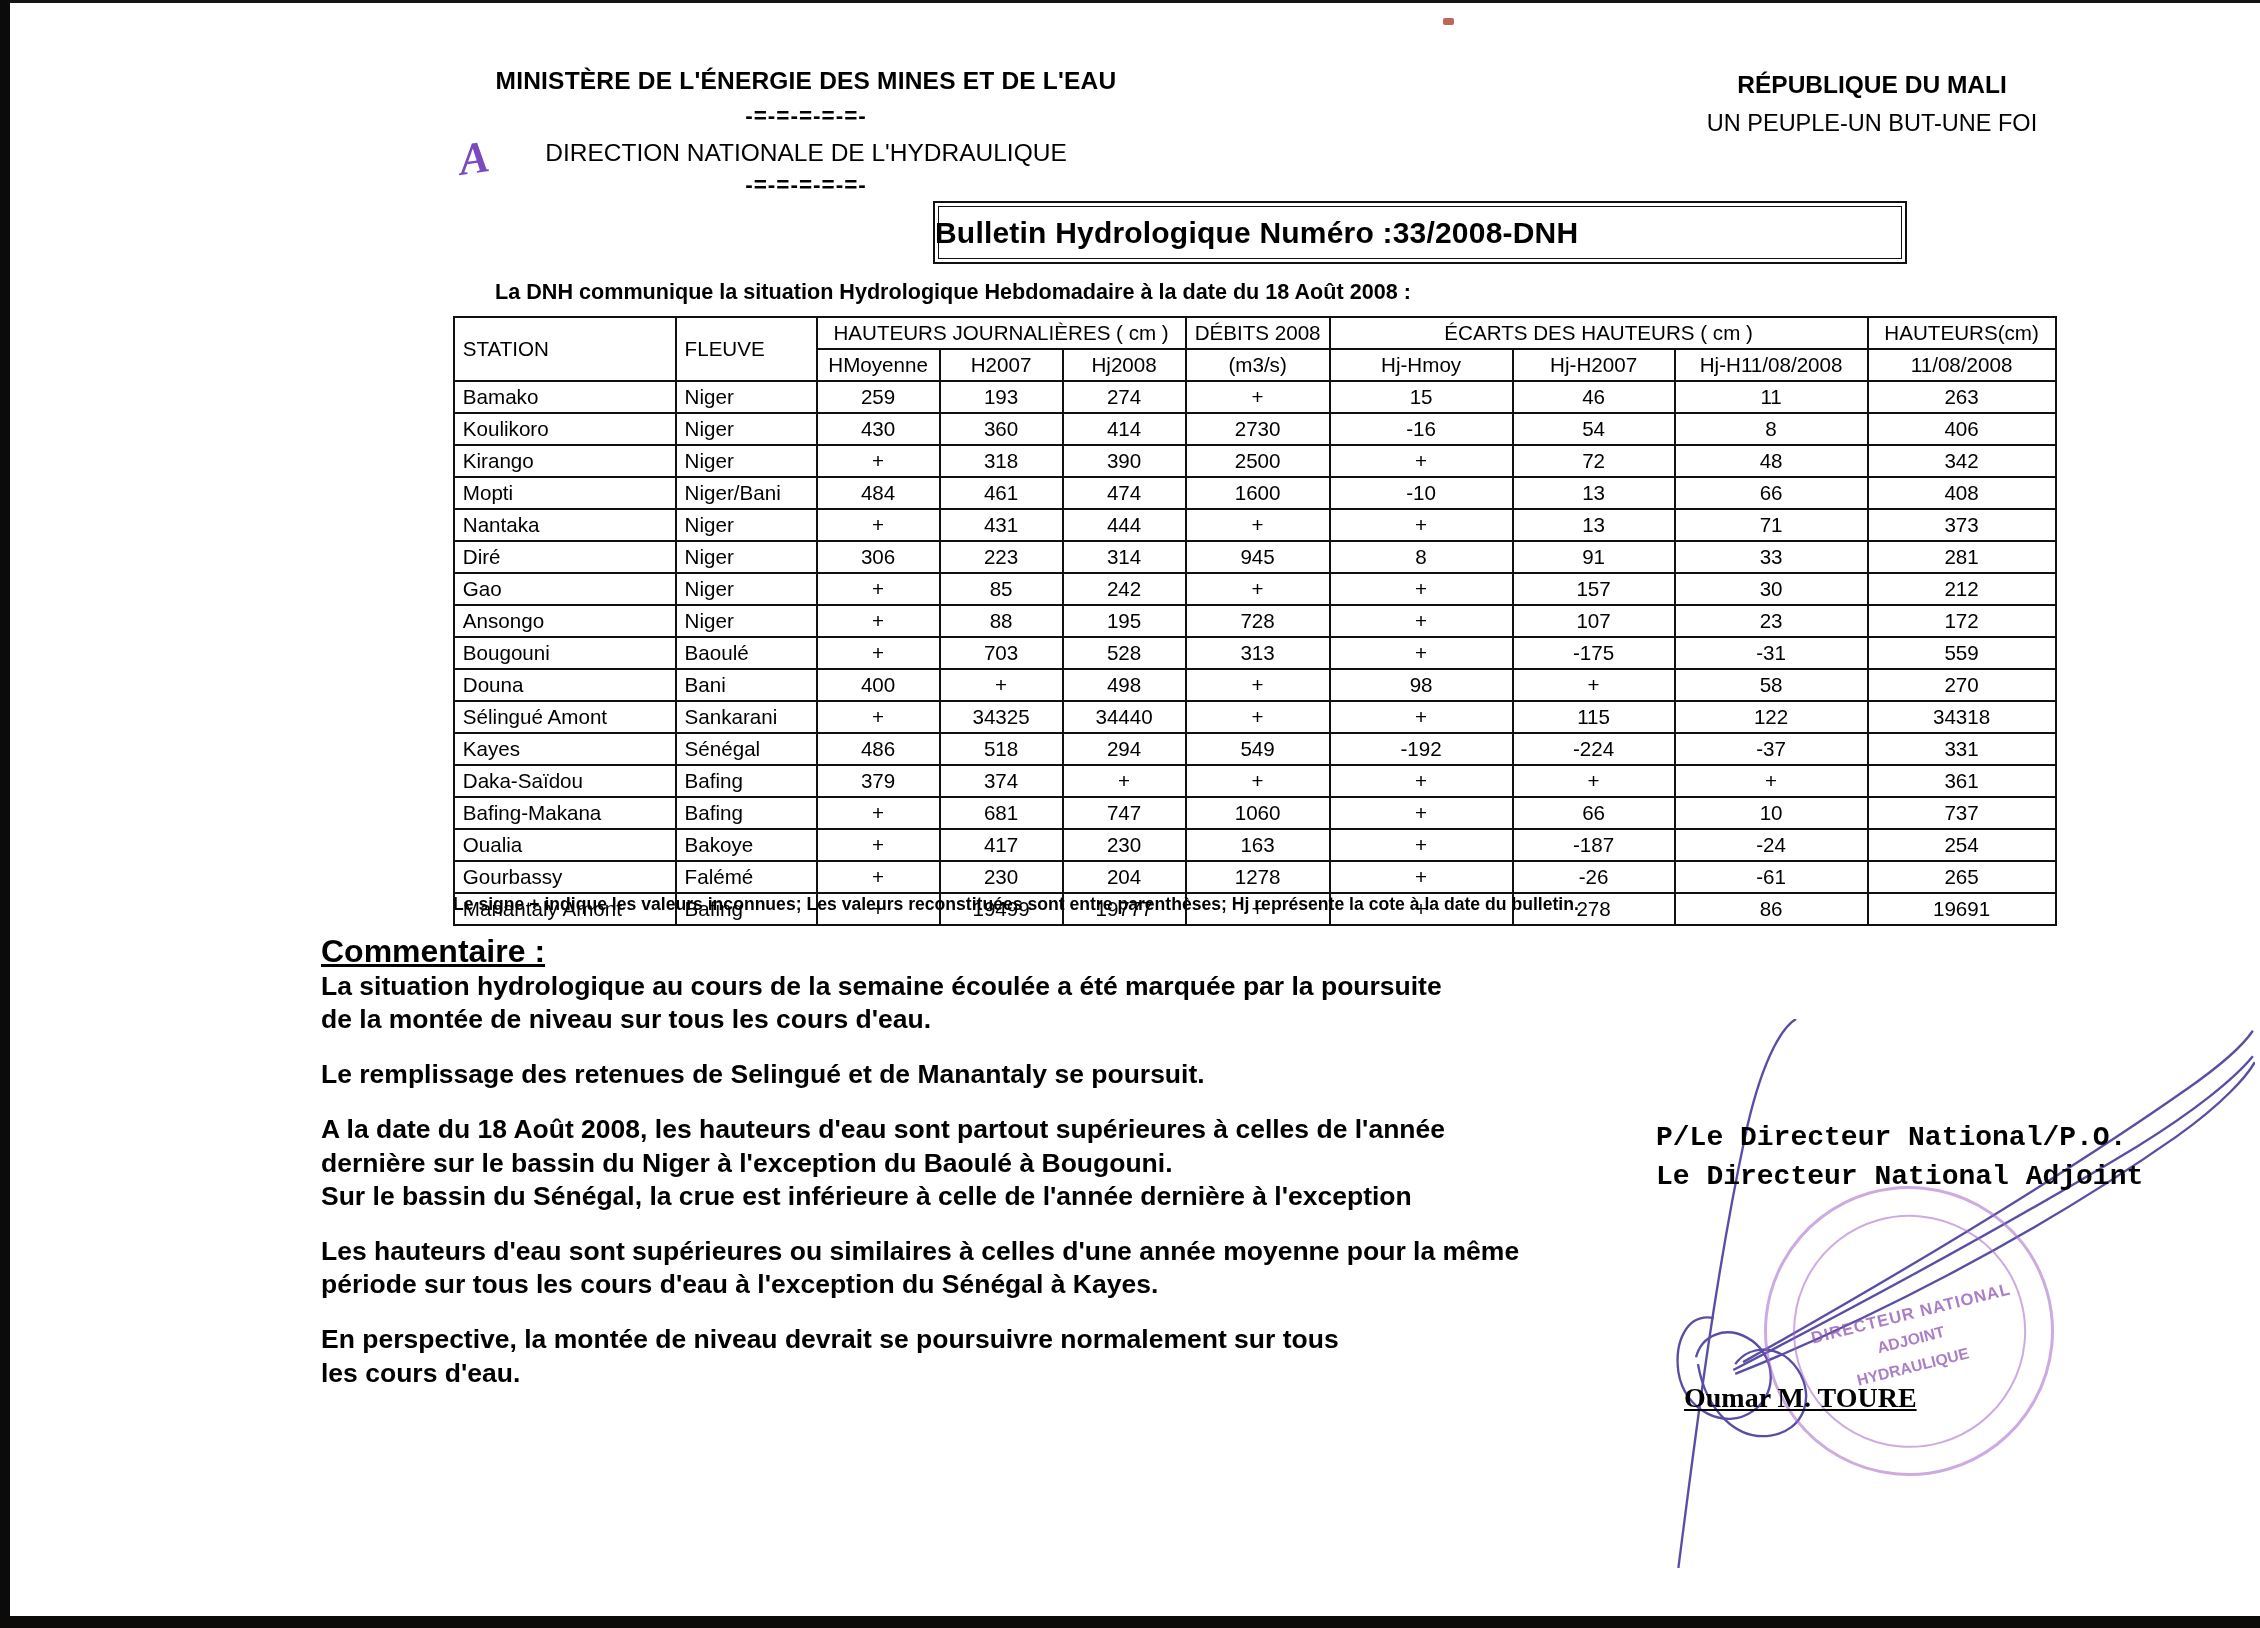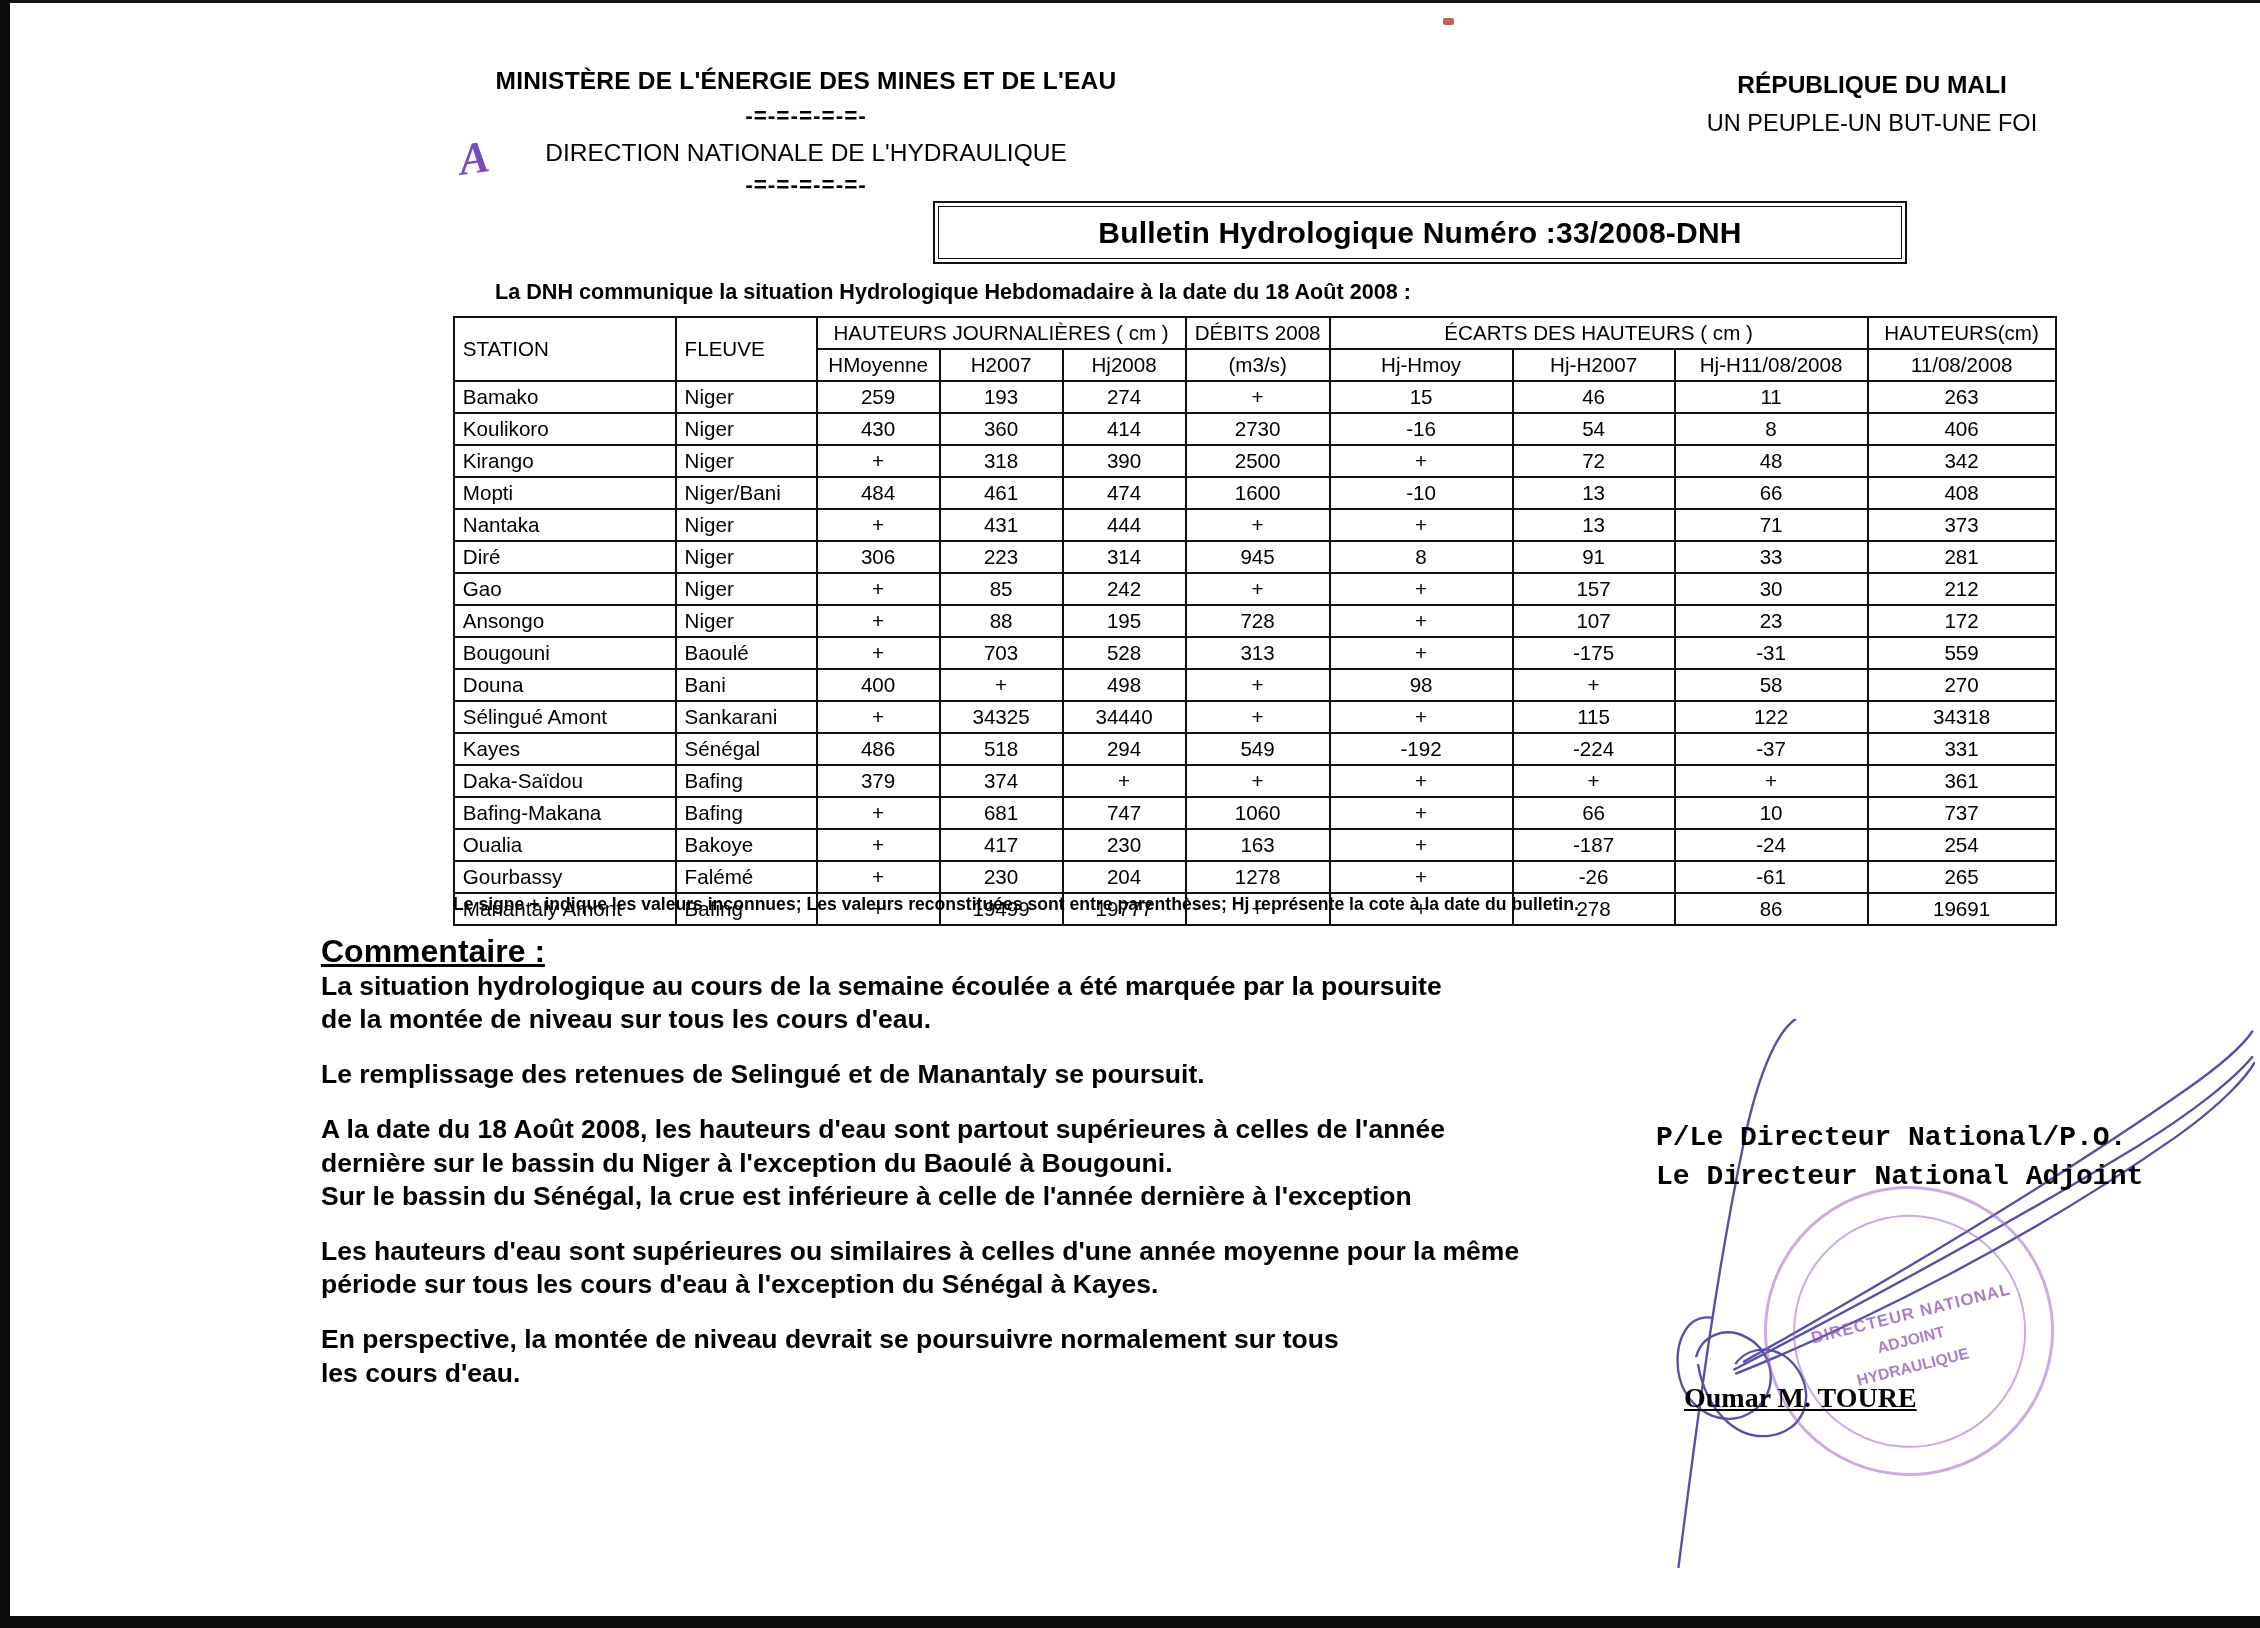--- a/index.html
+++ b/index.html
@@ -27,21 +27,21 @@
   .hdr-dash2{font-size:22.5px;font-weight:bold;letter-spacing:1px;margin-top:5.9px;}
   .pen-a{position:absolute;left:459px;top:132px;font-family:"Liberation Serif",serif;font-size:45px;
          font-style:italic;font-weight:bold;color:#7a4bbf;transform:rotate(-8deg);}
 
   .hdr-right{position:absolute;left:1617px;top:71px;width:510px;text-align:center;}
   .hdr-rep{font-size:24.5px;font-weight:bold;}
   .hdr-dev{font-size:23.5px;margin-top:10.8px;}
 
   
   .title-box{position:absolute;left:933px;top:201px;width:970px;height:59px;
-    border:2.9px solid #111;display:flex;align-items:center;justify-content:center;}
+    border:2.9px solid #111;display:flex;align-items:center;justify-content:flex-start;}
   .title-box .inner{border:1px solid #111;position:absolute;left:2.9px;top:2.9px;right:2.9px;bottom:2.9px;}
   .title-txt{font-size:30px;font-weight:bold;position:relative;z-index:2;letter-spacing:0.2px;}
 
   .subtitle{position:absolute;left:495px;top:279px;font-size:21.6px;font-weight:bold;white-space:nowrap;}
 
   
   .tbl-wrap{position:absolute;left:453px;top:316px;}
   table.main{border-collapse:collapse;}
   table.main td,table.main th{
     border:2px solid #111;

